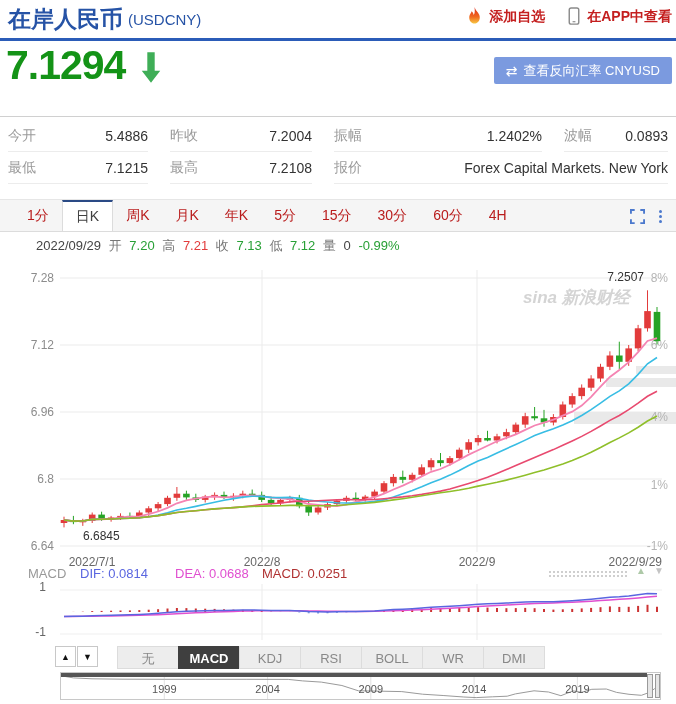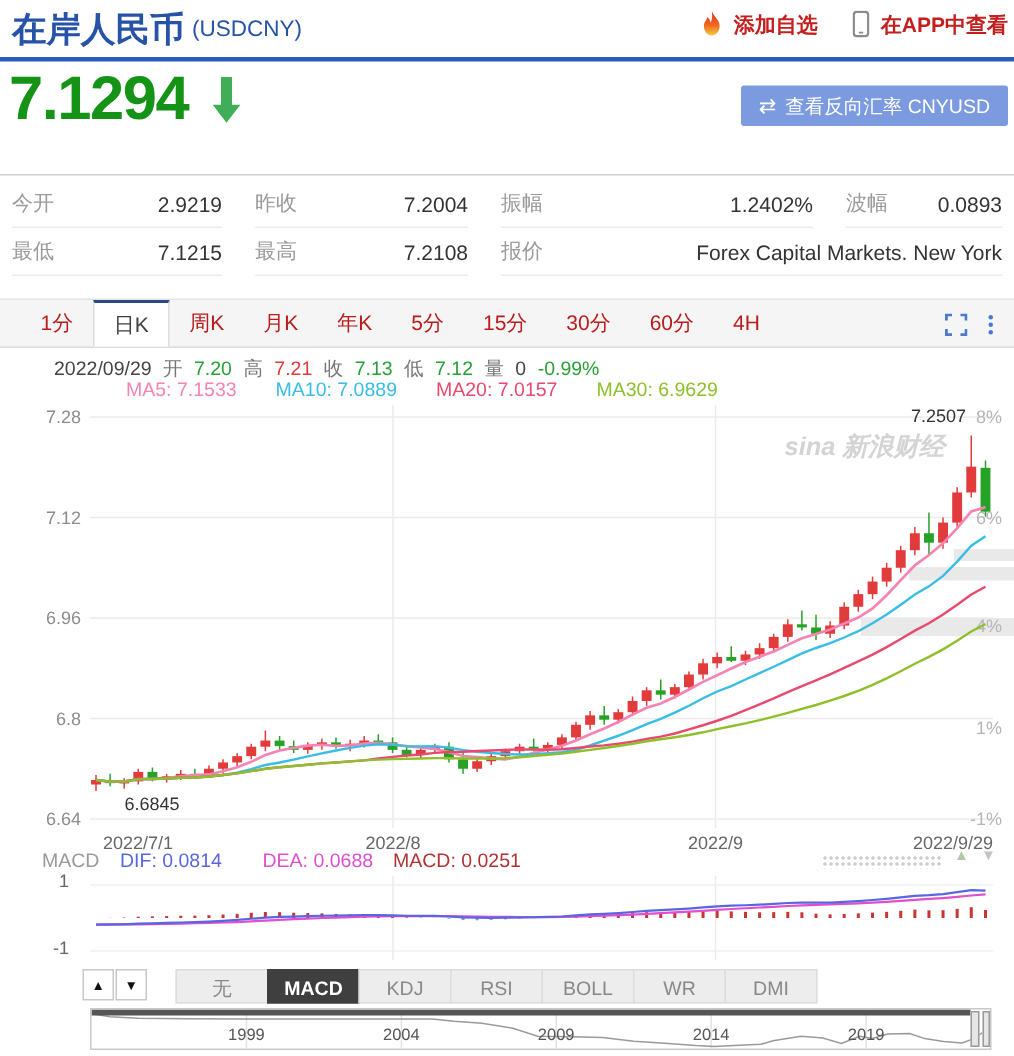--- a/index.html
+++ b/index.html
@@ -123,21 +123,21 @@
   </div>
   <button class="revbtn">
     <span class="sw">⇄</span>
     <span>查看反向汇率 CNYUSD</span>
   </button>
 
   <div class="stats" id="stats">
       <div class="srow">
         <div class="scell">
           <span class="slabel">今开</span>
-          <span class="svalue">2.9219</span>
+          <span class="svalue">5.4886</span>
         </div>
         <div class="scell">
           <span class="slabel">昨收</span>
           <span class="svalue">7.2004</span>
         </div>
         <div class="scell">
           <span class="slabel">振幅</span>
           <span class="svalue">1.2402%</span>
         </div>
         <div class="scell">
@@ -198,21 +198,20 @@
     <span class="lbl">高</span>
     <span class="rtx">7.21</span>
     <span class="lbl">收</span>
     <span class="gtx">7.13</span>
     <span class="lbl">低</span>
     <span class="gtx">7.12</span>
     <span class="lbl">量</span>
     <span class="dk">0</span>
     <span class="gtx">-0.99%</span>
   </div>
-  <div class="marow" id="marow"><span style="color: rgb(245, 132, 179);">MA5: 7.1533</span><span style="color: rgb(56, 189, 228);">MA10: 7.0889</span><span style="color: rgb(232, 74, 111);">MA20: 7.0157</span><span style="color: rgb(143, 191, 42);">MA30: 6.9629</span></div>
 
   <div id="main-chart"><svg width="676" height="304" viewBox="0 266 676 304">
         <line x1="60" x2="662" y1="278" y2="278" stroke="#ebebeb"></line>
         <line x1="60" x2="662" y1="345" y2="345" stroke="#ebebeb"></line>
         <line x1="60" x2="662" y1="412" y2="412" stroke="#ebebeb"></line>
         <line x1="60" x2="662" y1="479" y2="479" stroke="#ebebeb"></line>
         <line x1="60" x2="662" y1="546" y2="546" stroke="#ebebeb"></line>
         <line x1="262" x2="262" y1="270" y2="552" stroke="#ebebeb"></line>
         <line x1="477" x2="477" y1="270" y2="552" stroke="#ebebeb"></line>
         <rect x="636" y="366" width="40" height="8" fill="#e9e9e9"></rect>

